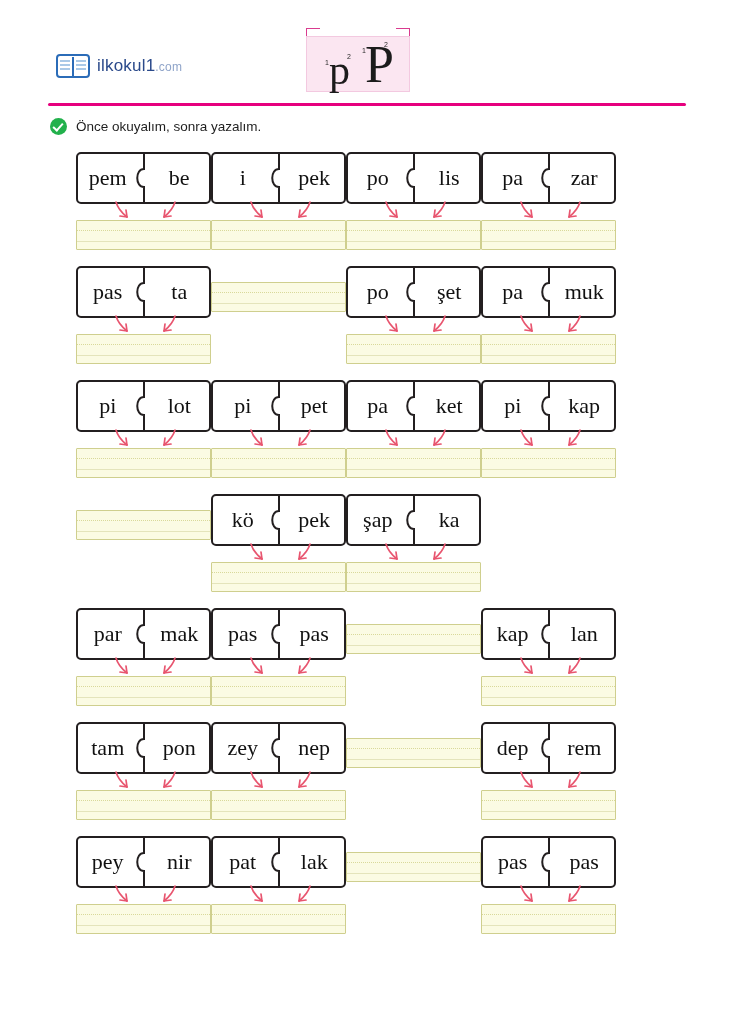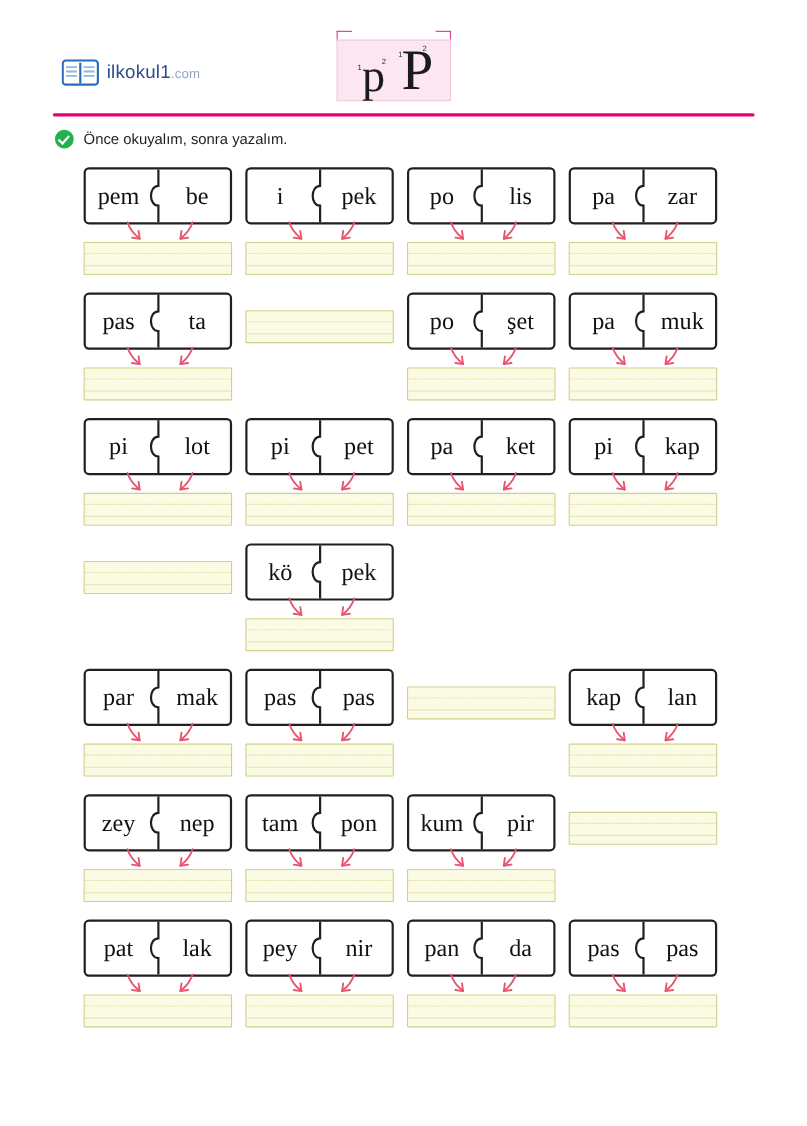--- a/index.html
+++ b/index.html
@@ -146,21 +146,20 @@
 
   
   .grid {
     position: absolute;
     left: 76px;
     top: 152px;
     width: 582px;
   }
   .row {
     display: flex;
-    gap: 12px;
     margin-bottom: 16px;
   }
   .cell {
     width: 135px;
     position: relative;
   }
 
   .puzzle {
     position: relative;
     width: 135px;
@@ -495,20 +494,38 @@
     <g fill="none" stroke="#e8556f" stroke-width="1.7" stroke-linecap="round" stroke-linejoin="round">
       <path d="M38 2 C40 9, 44 13, 49 17"></path>
       <path d="M49 17 L42 16 M49 17 L48 10"></path>
       <path d="M97 2 C95 9, 91 13, 86 17"></path>
       <path d="M86 17 L93 16 M86 17 L87 10"></path>
     </g>
   </svg></div>
           </div>
           <div class="strip"></div>
         </div>
+        <div class="cell">
+          <div class="puzzle">
+            <div class="syll left">şap</div>
+            <div class="knob"><svg width="22" height="48" viewBox="0 0 22 48">
+    <path d="M11 0 L11 15 C 2 15, 2 33, 11 33 L11 48" fill="none" stroke="#231f20" stroke-width="2" stroke-linecap="round"></path>
+  </svg></div>
+            <div class="syll right">ka</div>
+            <div class="arrows"><svg width="135" height="26" viewBox="0 0 135 26">
+    <g fill="none" stroke="#e8556f" stroke-width="1.7" stroke-linecap="round" stroke-linejoin="round">
+      <path d="M38 2 C40 9, 44 13, 49 17"></path>
+      <path d="M49 17 L42 16 M49 17 L48 10"></path>
+      <path d="M97 2 C95 9, 91 13, 86 17"></path>
+      <path d="M86 17 L93 16 M86 17 L87 10"></path>
+    </g>
+  </svg></div>
+          </div>
+          <div class="strip"></div>
+        </div>
       </div>
       <div class="row">
         <div class="cell">
           <div class="puzzle">
             <div class="syll left">par</div>
             <div class="knob"><svg width="22" height="48" viewBox="0 0 22 48">
     <path d="M11 0 L11 15 C 2 15, 2 33, 11 33 L11 48" fill="none" stroke="#231f20" stroke-width="2" stroke-linecap="round"></path>
   </svg></div>
             <div class="syll right">mak</div>
             <div class="arrows"><svg width="135" height="26" viewBox="0 0 135 26">
@@ -558,129 +575,114 @@
       <path d="M86 17 L93 16 M86 17 L87 10"></path>
     </g>
   </svg></div>
           </div>
           <div class="strip"></div>
         </div>
       </div>
       <div class="row">
         <div class="cell">
           <div class="puzzle">
+            <div class="syll left">tam</div>
+            <div class="knob"><svg width="22" height="48" viewBox="0 0 22 48">
+    <path d="M11 0 L11 15 C 2 15, 2 33, 11 33 L11 48" fill="none" stroke="#231f20" stroke-width="2" stroke-linecap="round"></path>
+  </svg></div>
+            <div class="syll right">pon</div>
+            <div class="arrows"><svg width="135" height="26" viewBox="0 0 135 26">
+    <g fill="none" stroke="#e8556f" stroke-width="1.7" stroke-linecap="round" stroke-linejoin="round">
+      <path d="M38 2 C40 9, 44 13, 49 17"></path>
+      <path d="M49 17 L42 16 M49 17 L48 10"></path>
+      <path d="M97 2 C95 9, 91 13, 86 17"></path>
+      <path d="M86 17 L93 16 M86 17 L87 10"></path>
+    </g>
+  </svg></div>
+          </div>
+          <div class="strip"></div>
+        </div>
+        <div class="cell">
+          <div class="puzzle">
             <div class="syll left">zey</div>
             <div class="knob"><svg width="22" height="48" viewBox="0 0 22 48">
     <path d="M11 0 L11 15 C 2 15, 2 33, 11 33 L11 48" fill="none" stroke="#231f20" stroke-width="2" stroke-linecap="round"></path>
   </svg></div>
             <div class="syll right">nep</div>
             <div class="arrows"><svg width="135" height="26" viewBox="0 0 135 26">
     <g fill="none" stroke="#e8556f" stroke-width="1.7" stroke-linecap="round" stroke-linejoin="round">
       <path d="M38 2 C40 9, 44 13, 49 17"></path>
       <path d="M49 17 L42 16 M49 17 L48 10"></path>
       <path d="M97 2 C95 9, 91 13, 86 17"></path>
       <path d="M86 17 L93 16 M86 17 L87 10"></path>
     </g>
   </svg></div>
           </div>
           <div class="strip"></div>
         </div>
         <div class="cell">
-          <div class="puzzle">
-            <div class="syll left">tam</div>
-            <div class="knob"><svg width="22" height="48" viewBox="0 0 22 48">
-    <path d="M11 0 L11 15 C 2 15, 2 33, 11 33 L11 48" fill="none" stroke="#231f20" stroke-width="2" stroke-linecap="round"></path>
-  </svg></div>
-            <div class="syll right">pon</div>
-            <div class="arrows"><svg width="135" height="26" viewBox="0 0 135 26">
-    <g fill="none" stroke="#e8556f" stroke-width="1.7" stroke-linecap="round" stroke-linejoin="round">
-      <path d="M38 2 C40 9, 44 13, 49 17"></path>
-      <path d="M49 17 L42 16 M49 17 L48 10"></path>
-      <path d="M97 2 C95 9, 91 13, 86 17"></path>
-      <path d="M86 17 L93 16 M86 17 L87 10"></path>
-    </g>
-  </svg></div>
-          </div>
-          <div class="strip"></div>
-        </div>
-        <div class="cell">
-          <div class="puzzle">
-            <div class="syll left">kum</div>
-            <div class="knob"><svg width="22" height="48" viewBox="0 0 22 48">
-    <path d="M11 0 L11 15 C 2 15, 2 33, 11 33 L11 48" fill="none" stroke="#231f20" stroke-width="2" stroke-linecap="round"></path>
-  </svg></div>
-            <div class="syll right">pir</div>
-            <div class="arrows"><svg width="135" height="26" viewBox="0 0 135 26">
-    <g fill="none" stroke="#e8556f" stroke-width="1.7" stroke-linecap="round" stroke-linejoin="round">
-      <path d="M38 2 C40 9, 44 13, 49 17"></path>
-      <path d="M49 17 L42 16 M49 17 L48 10"></path>
-      <path d="M97 2 C95 9, 91 13, 86 17"></path>
-      <path d="M86 17 L93 16 M86 17 L87 10"></path>
-    </g>
-  </svg></div>
-          </div>
-          <div class="strip"></div>
-        </div>
-        <div class="cell">
+          <div class="strip"></div>
+        </div>
+        <div class="cell">
+          <div class="puzzle">
+            <div class="syll left">dep</div>
+            <div class="knob"><svg width="22" height="48" viewBox="0 0 22 48">
+    <path d="M11 0 L11 15 C 2 15, 2 33, 11 33 L11 48" fill="none" stroke="#231f20" stroke-width="2" stroke-linecap="round"></path>
+  </svg></div>
+            <div class="syll right">rem</div>
+            <div class="arrows"><svg width="135" height="26" viewBox="0 0 135 26">
+    <g fill="none" stroke="#e8556f" stroke-width="1.7" stroke-linecap="round" stroke-linejoin="round">
+      <path d="M38 2 C40 9, 44 13, 49 17"></path>
+      <path d="M49 17 L42 16 M49 17 L48 10"></path>
+      <path d="M97 2 C95 9, 91 13, 86 17"></path>
+      <path d="M86 17 L93 16 M86 17 L87 10"></path>
+    </g>
+  </svg></div>
+          </div>
           <div class="strip"></div>
         </div>
       </div>
       <div class="row">
         <div class="cell">
           <div class="puzzle">
+            <div class="syll left">pey</div>
+            <div class="knob"><svg width="22" height="48" viewBox="0 0 22 48">
+    <path d="M11 0 L11 15 C 2 15, 2 33, 11 33 L11 48" fill="none" stroke="#231f20" stroke-width="2" stroke-linecap="round"></path>
+  </svg></div>
+            <div class="syll right">nir</div>
+            <div class="arrows"><svg width="135" height="26" viewBox="0 0 135 26">
+    <g fill="none" stroke="#e8556f" stroke-width="1.7" stroke-linecap="round" stroke-linejoin="round">
+      <path d="M38 2 C40 9, 44 13, 49 17"></path>
+      <path d="M49 17 L42 16 M49 17 L48 10"></path>
+      <path d="M97 2 C95 9, 91 13, 86 17"></path>
+      <path d="M86 17 L93 16 M86 17 L87 10"></path>
+    </g>
+  </svg></div>
+          </div>
+          <div class="strip"></div>
+        </div>
+        <div class="cell">
+          <div class="puzzle">
             <div class="syll left">pat</div>
             <div class="knob"><svg width="22" height="48" viewBox="0 0 22 48">
     <path d="M11 0 L11 15 C 2 15, 2 33, 11 33 L11 48" fill="none" stroke="#231f20" stroke-width="2" stroke-linecap="round"></path>
   </svg></div>
             <div class="syll right">lak</div>
             <div class="arrows"><svg width="135" height="26" viewBox="0 0 135 26">
     <g fill="none" stroke="#e8556f" stroke-width="1.7" stroke-linecap="round" stroke-linejoin="round">
       <path d="M38 2 C40 9, 44 13, 49 17"></path>
       <path d="M49 17 L42 16 M49 17 L48 10"></path>
       <path d="M97 2 C95 9, 91 13, 86 17"></path>
       <path d="M86 17 L93 16 M86 17 L87 10"></path>
     </g>
   </svg></div>
           </div>
           <div class="strip"></div>
         </div>
         <div class="cell">
-          <div class="puzzle">
-            <div class="syll left">pey</div>
-            <div class="knob"><svg width="22" height="48" viewBox="0 0 22 48">
-    <path d="M11 0 L11 15 C 2 15, 2 33, 11 33 L11 48" fill="none" stroke="#231f20" stroke-width="2" stroke-linecap="round"></path>
-  </svg></div>
-            <div class="syll right">nir</div>
-            <div class="arrows"><svg width="135" height="26" viewBox="0 0 135 26">
-    <g fill="none" stroke="#e8556f" stroke-width="1.7" stroke-linecap="round" stroke-linejoin="round">
-      <path d="M38 2 C40 9, 44 13, 49 17"></path>
-      <path d="M49 17 L42 16 M49 17 L48 10"></path>
-      <path d="M97 2 C95 9, 91 13, 86 17"></path>
-      <path d="M86 17 L93 16 M86 17 L87 10"></path>
-    </g>
-  </svg></div>
-          </div>
-          <div class="strip"></div>
-        </div>
-        <div class="cell">
-          <div class="puzzle">
-            <div class="syll left">pan</div>
-            <div class="knob"><svg width="22" height="48" viewBox="0 0 22 48">
-    <path d="M11 0 L11 15 C 2 15, 2 33, 11 33 L11 48" fill="none" stroke="#231f20" stroke-width="2" stroke-linecap="round"></path>
-  </svg></div>
-            <div class="syll right">da</div>
-            <div class="arrows"><svg width="135" height="26" viewBox="0 0 135 26">
-    <g fill="none" stroke="#e8556f" stroke-width="1.7" stroke-linecap="round" stroke-linejoin="round">
-      <path d="M38 2 C40 9, 44 13, 49 17"></path>
-      <path d="M49 17 L42 16 M49 17 L48 10"></path>
-      <path d="M97 2 C95 9, 91 13, 86 17"></path>
-      <path d="M86 17 L93 16 M86 17 L87 10"></path>
-    </g>
-  </svg></div>
-          </div>
           <div class="strip"></div>
         </div>
         <div class="cell">
           <div class="puzzle">
             <div class="syll left">pas</div>
             <div class="knob"><svg width="22" height="48" viewBox="0 0 22 48">
     <path d="M11 0 L11 15 C 2 15, 2 33, 11 33 L11 48" fill="none" stroke="#231f20" stroke-width="2" stroke-linecap="round"></path>
   </svg></div>
             <div class="syll right">pas</div>
             <div class="arrows"><svg width="135" height="26" viewBox="0 0 135 26">

